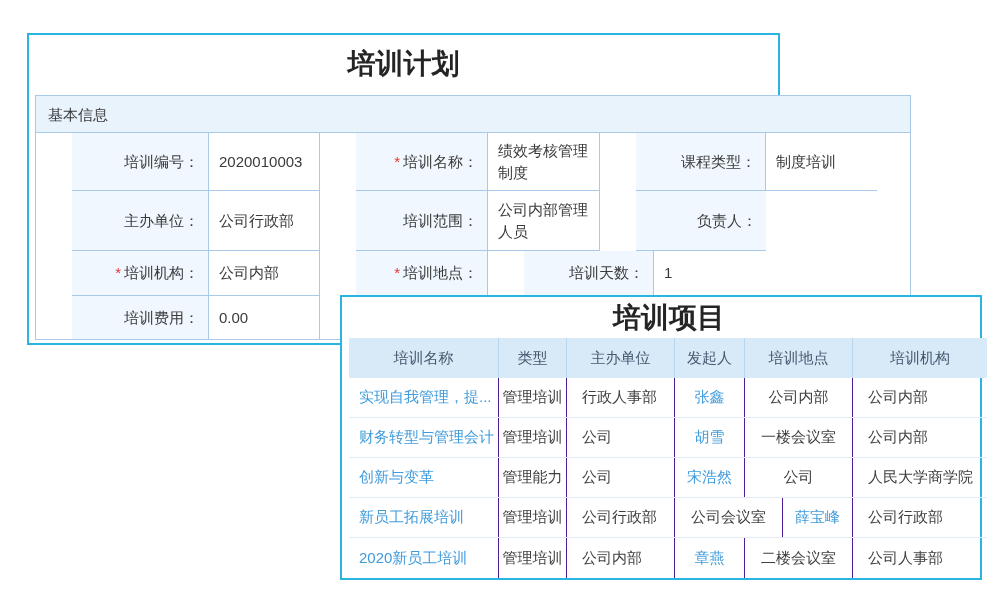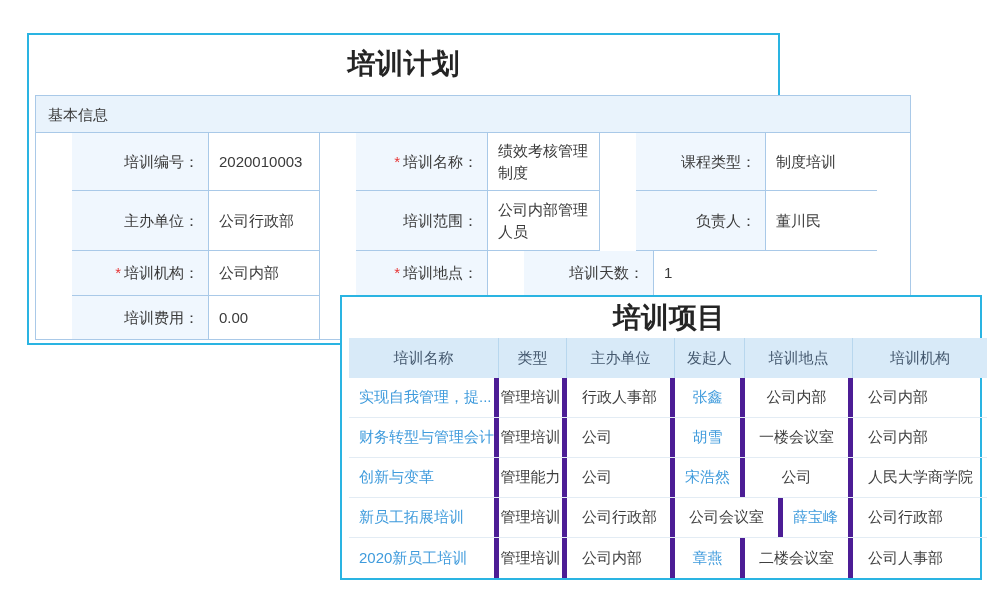--- a/index.html
+++ b/index.html
@@ -29,21 +29,21 @@
 
   
   .grid{position:absolute;left:0;top:41px;width:638px;font-size:15px;color:#3f3f3f;margin-left:7px;}
   .grid-header{display:flex;background:var(--grid_header_bg,#d8eaf8);height:40px;color:#44586e;}
   .hcell{box-sizing:border-box;display:flex;align-items:center;justify-content:center;
     border-right:1px solid #b8d7ee;overflow:hidden;}
   .hcell:last-child{border-right:none;}
   .grid-row{display:flex;height:40px;border-bottom:1px solid #e3ecf4;box-sizing:border-box;}
   .grid-row:last-child{border-bottom:none;}
   .bcell{box-sizing:border-box;display:flex;align-items:center;justify-content:center;
-    border-right:5px solid #4c1d95;overflow:hidden;white-space:nowrap;}
+    border-right:1px solid #4c1d95;overflow:hidden;white-space:nowrap;}
   .bcell:last-child{border-right:none;}
   .f1{width:150px}.f2{width:68px}.f3{width:108px}.f4{width:70px}.f5{width:108px}.f6{width:134px}
   .grid-row .f1{justify-content:flex-start;padding-left:10px;}
   .grid-row .f3{justify-content:flex-start;padding-left:15px;}
   .grid-row .f6{justify-content:flex-start;padding-left:15px;}
   .link{color:var(--link,#3f9bdc);cursor:pointer;}
 </style>
 </head>
 <body>
 
@@ -78,21 +78,20 @@
       <div class="cell value w2 r2">公司行政部</div>
       <div class="cell label w3 r2">
           <span class="req"></span>
           <span>培训范围：</span>
         </div>
       <div class="cell value w4 r2">公司内部管理人员</div>
       <div class="cell label w5 r2">
           <span class="req"></span>
           <span>负责人：</span>
         </div>
-      <div class="cell value w6 r2">董川民</div>
     </div>
 
     <div class="form-row">
       <div class="cell label w1 r3">
           <span class="req">*</span>
           <span>培训机构：</span>
         </div>
       <div class="cell value w2 r3">公司内部</div>
       <div class="cell label w3 r3">
           <span class="req">*</span>

